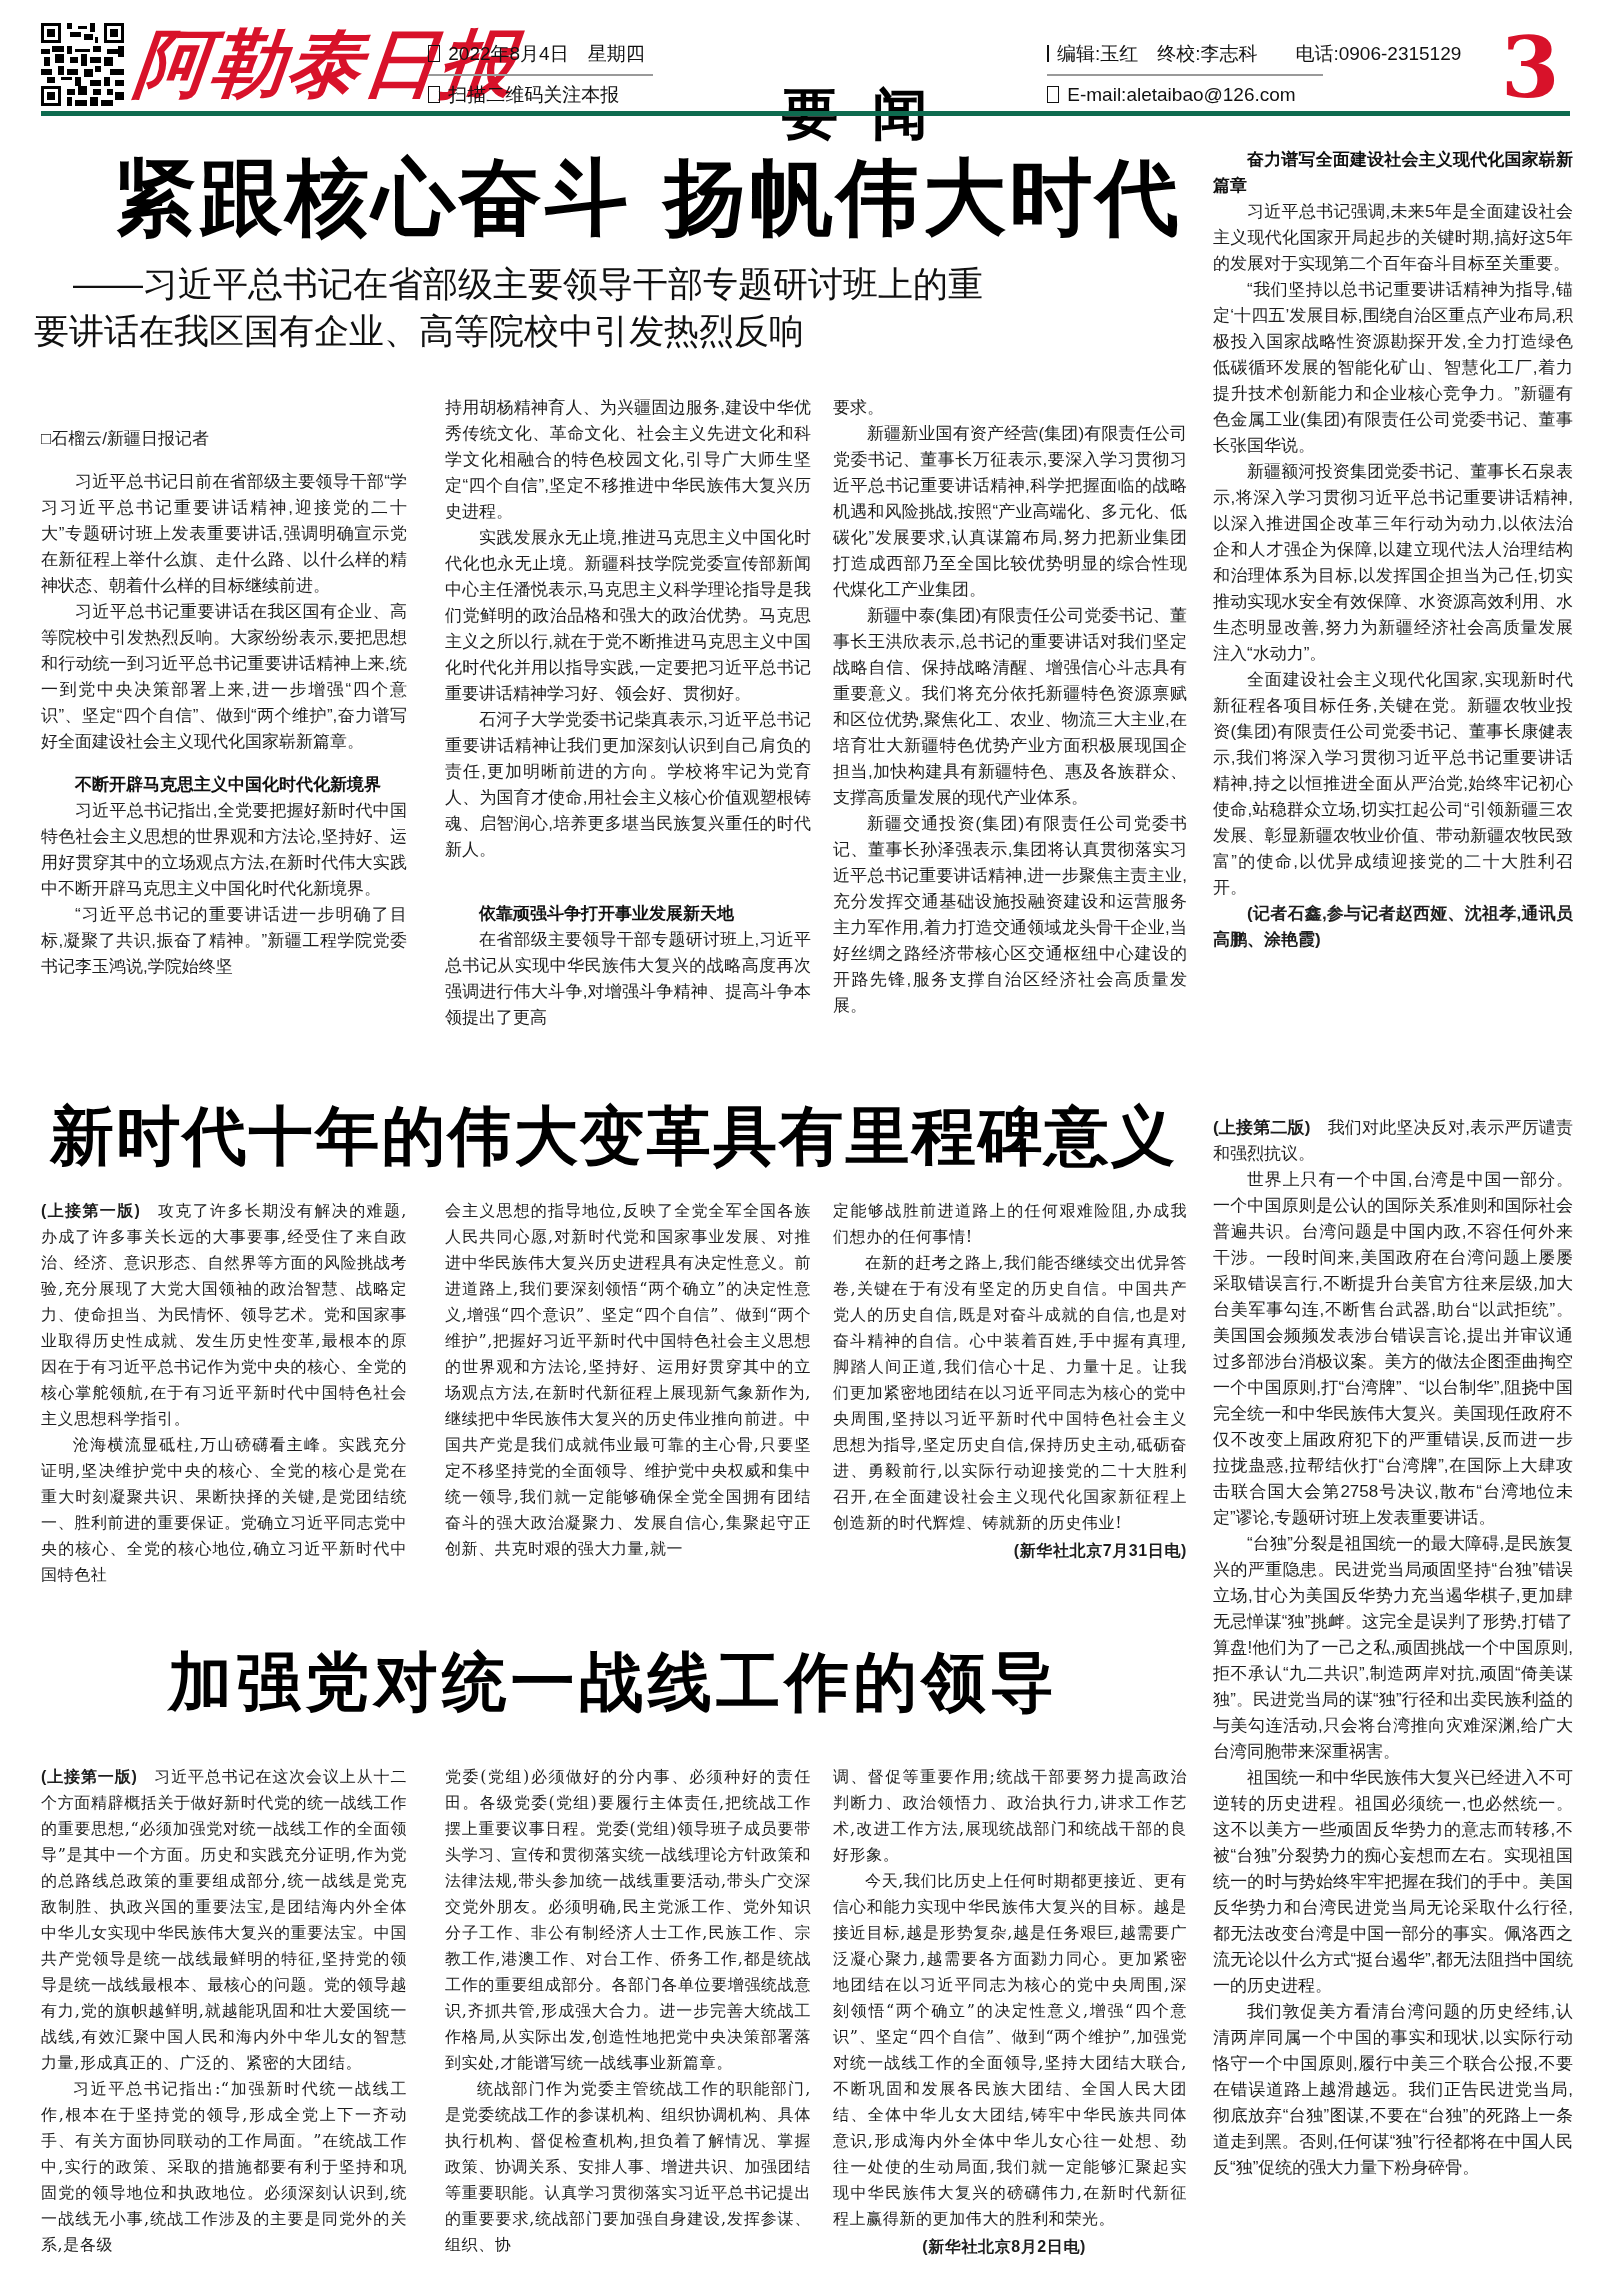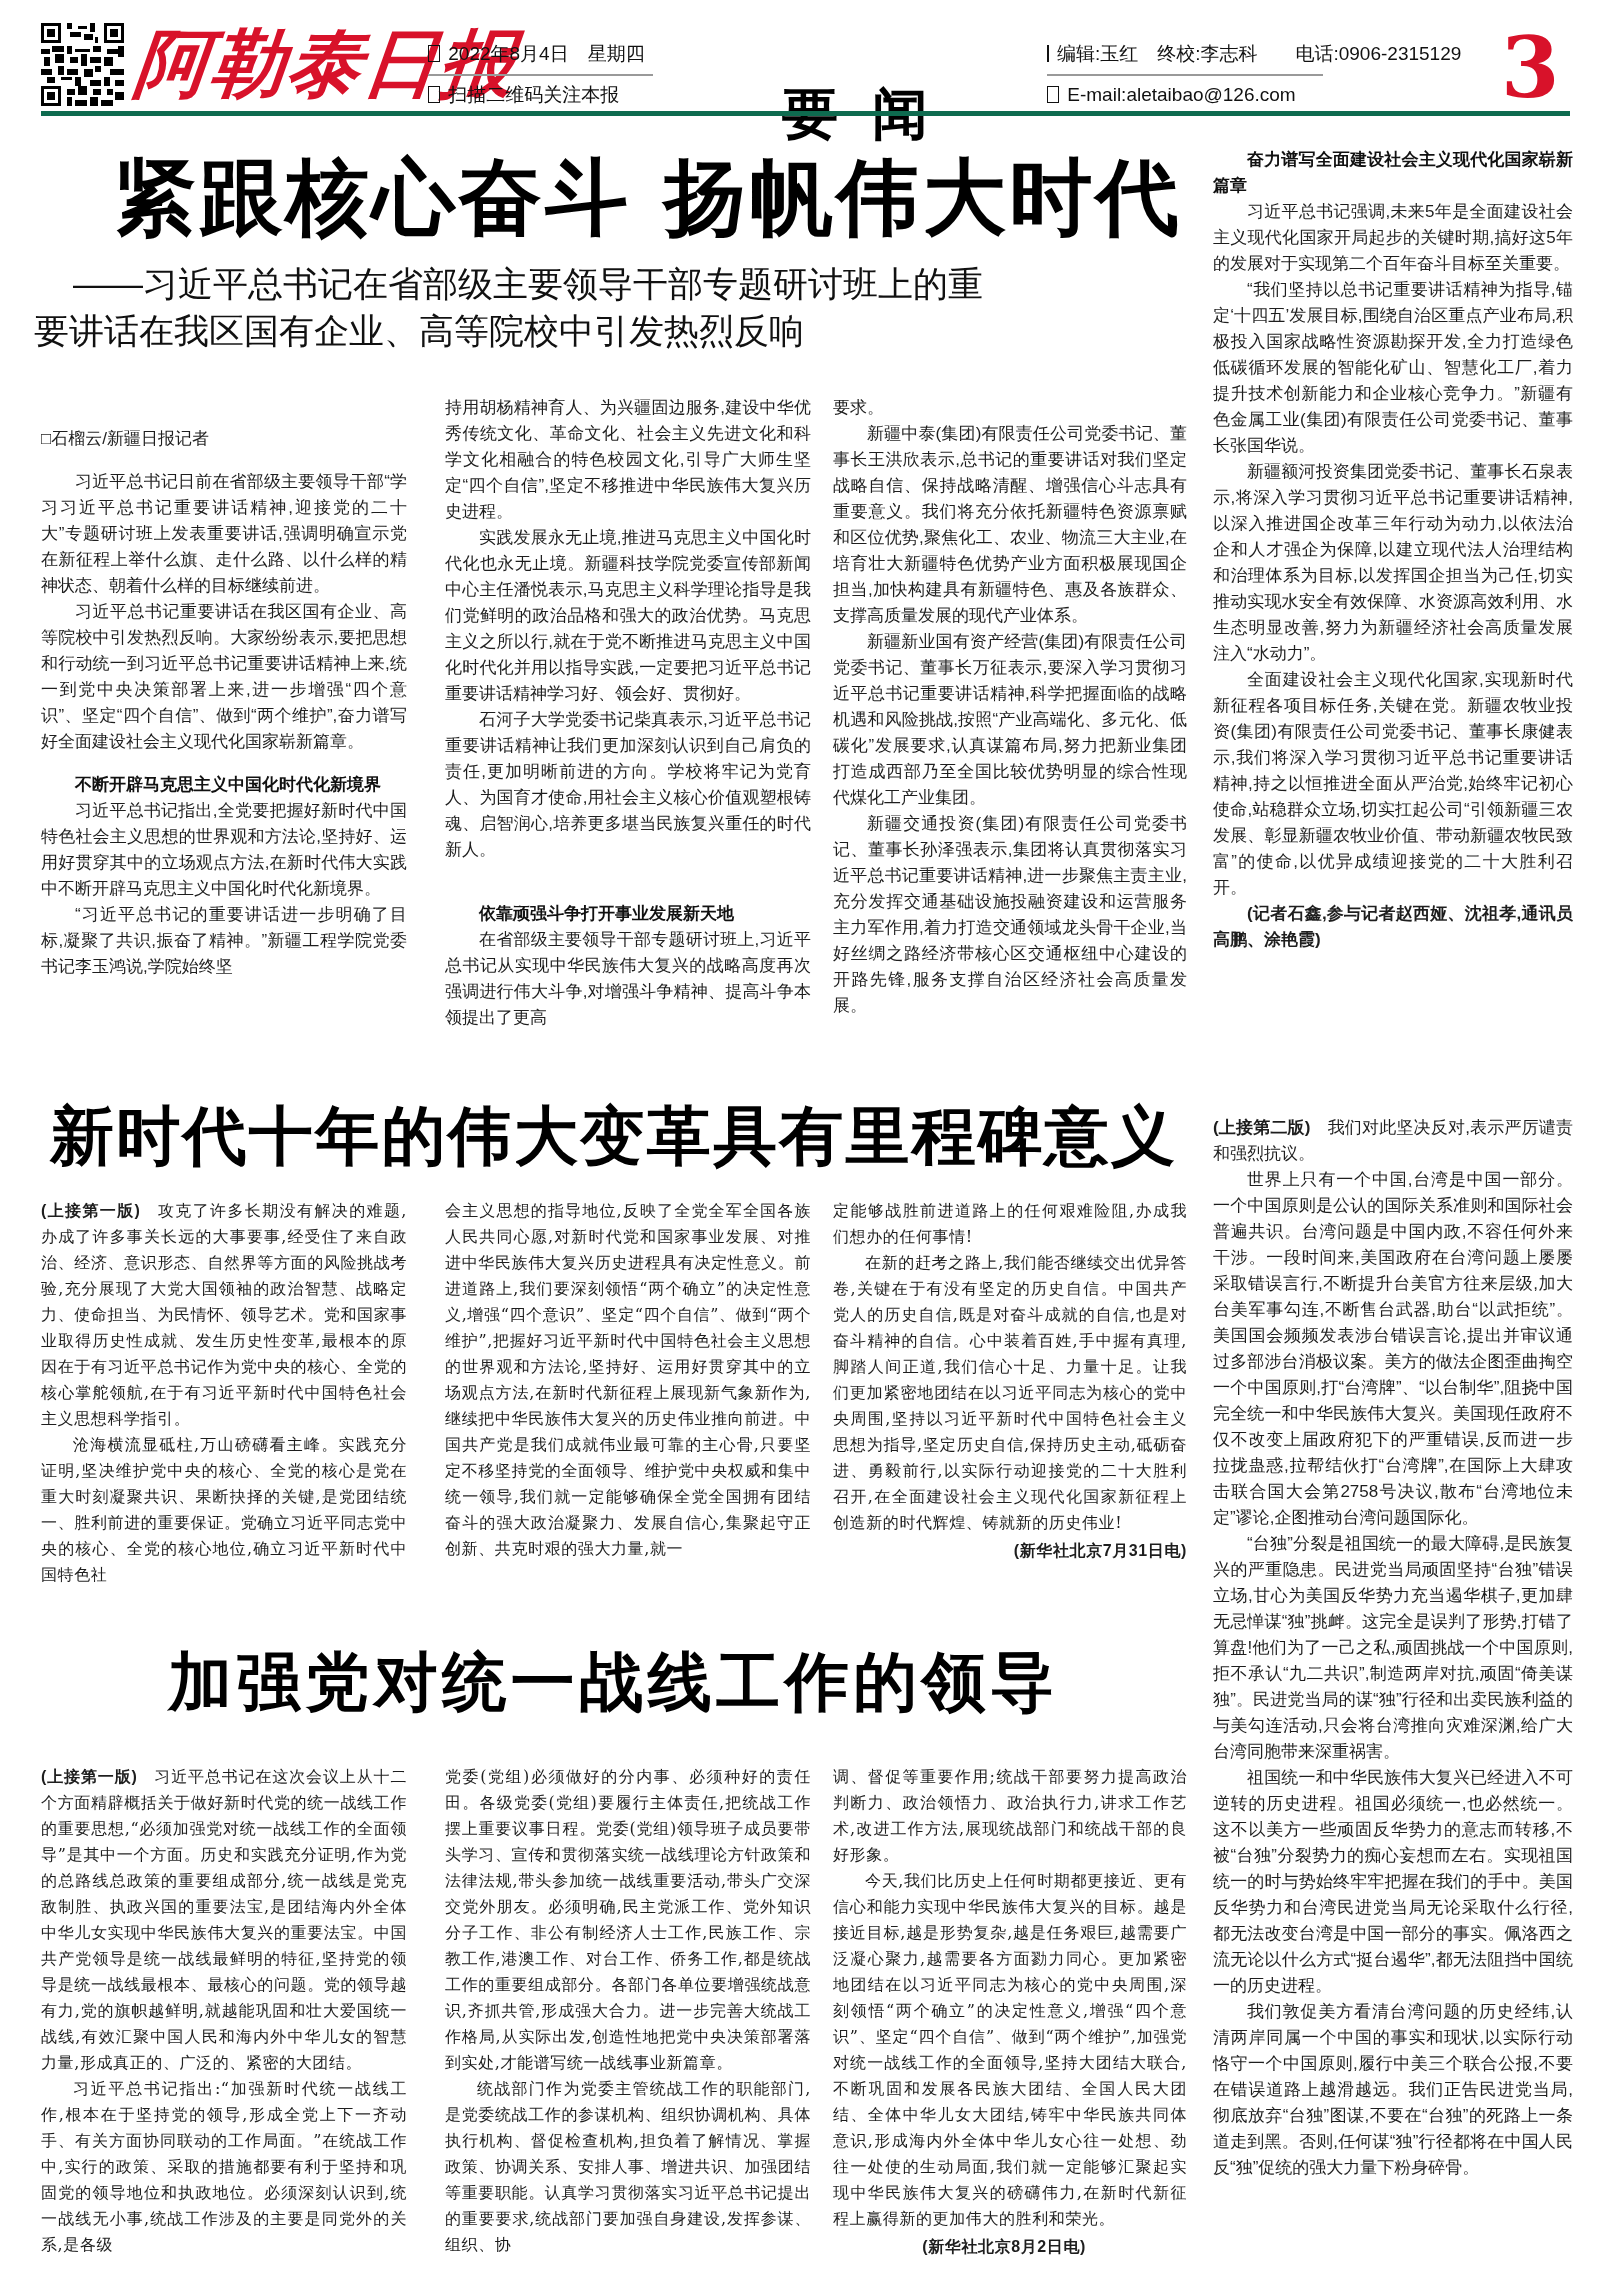--- a/index.html
+++ b/index.html
@@ -163,22 +163,22 @@
 <div class="abs col a1c2">
   <p class="noind">持用胡杨精神育人、为兴疆固边服务,建设中华优秀传统文化、革命文化、社会主义先进文化和科学文化相融合的特色校园文化,引导广大师生坚定“四个自信”,坚定不移推进中华民族伟大复兴历史进程。</p>
   <p>实践发展永无止境,推进马克思主义中国化时代化也永无止境。新疆科技学院党委宣传部新闻中心主任潘悦表示,马克思主义科学理论指导是我们党鲜明的政治品格和强大的政治优势。马克思主义之所以行,就在于党不断推进马克思主义中国化时代化并用以指导实践,一定要把习近平总书记重要讲话精神学习好、领会好、贯彻好。</p>
   <p>石河子大学党委书记柴真表示,习近平总书记重要讲话精神让我们更加深刻认识到自己肩负的责任,更加明晰前进的方向。学校将牢记为党育人、为国育才使命,用社会主义核心价值观塑根铸魂、启智润心,培养更多堪当民族复兴重任的时代新人。</p>
   <p class="sh" style="margin-top:38px">依靠顽强斗争打开事业发展新天地</p>
   <p>在省部级主要领导干部专题研讨班上,习近平总书记从实现中华民族伟大复兴的战略高度再次强调进行伟大斗争,对增强斗争精神、提高斗争本领提出了更高</p>
 </div>
 
 <div class="abs col a1c3">
   <p class="noind">要求。</p>
+  <p>新疆新业国有资产经营(集团)有限责任公司党委书记、董事长万征表示,要深入学习贯彻习近平总书记重要讲话精神,科学把握面临的战略机遇和风险挑战,按照“产业高端化、多元化、低碳化”发展要求,认真谋篇布局,努力把新业集团打造成西部乃至全国比较优势明显的综合性现代煤化工产业集团。</p>
   <p>新疆中泰(集团)有限责任公司党委书记、董事长王洪欣表示,总书记的重要讲话对我们坚定战略自信、保持战略清醒、增强信心斗志具有重要意义。我们将充分依托新疆特色资源禀赋和区位优势,聚焦化工、农业、物流三大主业,在培育壮大新疆特色优势产业方面积极展现国企担当,加快构建具有新疆特色、惠及各族群众、支撑高质量发展的现代产业体系。</p>
-  <p>新疆新业国有资产经营(集团)有限责任公司党委书记、董事长万征表示,要深入学习贯彻习近平总书记重要讲话精神,科学把握面临的战略机遇和风险挑战,按照“产业高端化、多元化、低碳化”发展要求,认真谋篇布局,努力把新业集团打造成西部乃至全国比较优势明显的综合性现代煤化工产业集团。</p>
   <p>新疆交通投资(集团)有限责任公司党委书记、董事长孙泽强表示,集团将认真贯彻落实习近平总书记重要讲话精神,进一步聚焦主责主业,充分发挥交通基础设施投融资建设和运营服务主力军作用,着力打造交通领域龙头骨干企业,当好丝绸之路经济带核心区交通枢纽中心建设的开路先锋,服务支撑自治区经济社会高质量发展。</p>
 </div>
 
 <div class="abs col a1c4">
   <p class="sh" style="margin-top:0">奋力谱写全面建设社会主义现代化国家崭新篇章</p>
   <p>习近平总书记强调,未来5年是全面建设社会主义现代化国家开局起步的关键时期,搞好这5年的发展对于实现第二个百年奋斗目标至关重要。</p>
   <p>“我们坚持以总书记重要讲话精神为指导,锚定‘十四五’发展目标,围绕自治区重点产业布局,积极投入国家战略性资源勘探开发,全力打造绿色低碳循环发展的智能化矿山、智慧化工厂,着力提升技术创新能力和企业核心竞争力。”新疆有色金属工业(集团)有限责任公司党委书记、董事长张国华说。</p>
   <p>新疆额河投资集团党委书记、董事长石泉表示,将深入学习贯彻习近平总书记重要讲话精神,以深入推进国企改革三年行动为动力,以依法治企和人才强企为保障,以建立现代法人治理结构和治理体系为目标,以发挥国企担当为己任,切实推动实现水安全有效保障、水资源高效利用、水生态明显改善,努力为新疆经济社会高质量发展注入“水动力”。</p>
   <p>全面建设社会主义现代化国家,实现新时代新征程各项目标任务,关键在党。新疆农牧业投资(集团)有限责任公司党委书记、董事长康健表示,我们将深入学习贯彻习近平总书记重要讲话精神,持之以恒推进全面从严治党,始终牢记初心使命,站稳群众立场,切实扛起公司“引领新疆三农发展、彰显新疆农牧业价值、带动新疆农牧民致富”的使命,以优异成绩迎接党的二十大胜利召开。</p>
   <p class="tail">(记者石鑫,参与记者赵西娅、沈祖孝,通讯员高鹏、涂艳霞)</p>
@@ -210,18 +210,18 @@
   <p>统战部门作为党委主管统战工作的职能部门,是党委统战工作的参谋机构、组织协调机构、具体执行机构、督促检查机构,担负着了解情况、掌握政策、协调关系、安排人事、增进共识、加强团结等重要职能。认真学习贯彻落实习近平总书记提出的重要要求,统战部门要加强自身建设,发挥参谋、组织、协</p>
 </div>
 <div class="abs col serif a3c3">
   <p class="noind">调、督促等重要作用;统战干部要努力提高政治判断力、政治领悟力、政治执行力,讲求工作艺术,改进工作方法,展现统战部门和统战干部的良好形象。</p>
   <p>今天,我们比历史上任何时期都更接近、更有信心和能力实现中华民族伟大复兴的目标。越是接近目标,越是形势复杂,越是任务艰巨,越需要广泛凝心聚力,越需要各方面勠力同心。更加紧密地团结在以习近平同志为核心的党中央周围,深刻领悟“两个确立”的决定性意义,增强“四个意识”、坚定“四个自信”、做到“两个维护”,加强党对统一战线工作的全面领导,坚持大团结大联合,不断巩固和发展各民族大团结、全国人民大团结、全体中华儿女大团结,铸牢中华民族共同体意识,形成海内外全体中华儿女心往一处想、劲往一处使的生动局面,我们就一定能够汇聚起实现中华民族伟大复兴的磅礴伟力,在新时代新征程上赢得新的更加伟大的胜利和荣光。</p>
   <p class="credit" style="font-family:'Liberation Sans',sans-serif;padding-right:101px">(新华社北京8月2日电)</p>
 </div>
 
 <div class="abs col rc">
   <p class="noind"><span class="lead">(上接第二版)</span> <span>我们对此坚决反对,表示严厉谴责和强烈抗议。</span></p>
-  <p>世界上只有一个中国,台湾是中国一部分。一个中国原则是公认的国际关系准则和国际社会普遍共识。台湾问题是中国内政,不容任何外来干涉。一段时间来,美国政府在台湾问题上屡屡采取错误言行,不断提升台美官方往来层级,加大台美军事勾连,不断售台武器,助台“以武拒统”。美国国会频频发表涉台错误言论,提出并审议通过多部涉台消极议案。美方的做法企图歪曲掏空一个中国原则,打“台湾牌”、“以台制华”,阻挠中国完全统一和中华民族伟大复兴。美国现任政府不仅不改变上届政府犯下的严重错误,反而进一步拉拢蛊惑,拉帮结伙打“台湾牌”,在国际上大肆攻击联合国大会第2758号决议,散布“台湾地位未定”谬论,企图推动台湾问题国际化。</p>
+  <p>世界上只有一个中国,台湾是中国一部分。一个中国原则是公认的国际关系准则和国际社会普遍共识。台湾问题是中国内政,不容任何外来干涉。一段时间来,美国政府在台湾问题上屡屡采取错误言行,不断提升台美官方往来层级,加大台美军事勾连,不断售台武器,助台“以武拒统”。美国国会频频发表涉台错误言论,提出并审议通过多部涉台消极议案。美方的做法企图歪曲掏空一个中国原则,打“台湾牌”、“以台制华”,阻挠中国完全统一和中华民族伟大复兴。美国现任政府不仅不改变上届政府犯下的严重错误,反而进一步拉拢蛊惑,拉帮结伙打“台湾牌”,在国际上大肆攻击联合国大会第2758号决议,散布“台湾地位未定”谬论,专题研讨班上发表重要讲话。</p>
   <p>“台独”分裂是祖国统一的最大障碍,是民族复兴的严重隐患。民进党当局顽固坚持“台独”错误立场,甘心为美国反华势力充当遏华棋子,更加肆无忌惮谋“独”挑衅。这完全是误判了形势,打错了算盘!他们为了一己之私,顽固挑战一个中国原则,拒不承认“九二共识”,制造两岸对抗,顽固“倚美谋独”。民进党当局的谋“独”行径和出卖民族利益的与美勾连活动,只会将台湾推向灾难深渊,给广大台湾同胞带来深重祸害。</p>
   <p>祖国统一和中华民族伟大复兴已经进入不可逆转的历史进程。祖国必须统一,也必然统一。这不以美方一些顽固反华势力的意志而转移,不被“台独”分裂势力的痴心妄想而左右。实现祖国统一的时与势始终牢牢把握在我们的手中。美国反华势力和台湾民进党当局无论采取什么行径,都无法改变台湾是中国一部分的事实。佩洛西之流无论以什么方式“挺台遏华”,都无法阻挡中国统一的历史进程。</p>
   <p>我们敦促美方看清台湾问题的历史经纬,认清两岸同属一个中国的事实和现状,以实际行动恪守一个中国原则,履行中美三个联合公报,不要在错误道路上越滑越远。我们正告民进党当局,彻底放弃“台独”图谋,不要在“台独”的死路上一条道走到黑。否则,任何谋“独”行径都将在中国人民反“独”促统的强大力量下粉身碎骨。</p>
 </div>
 
 
 </body></html>

